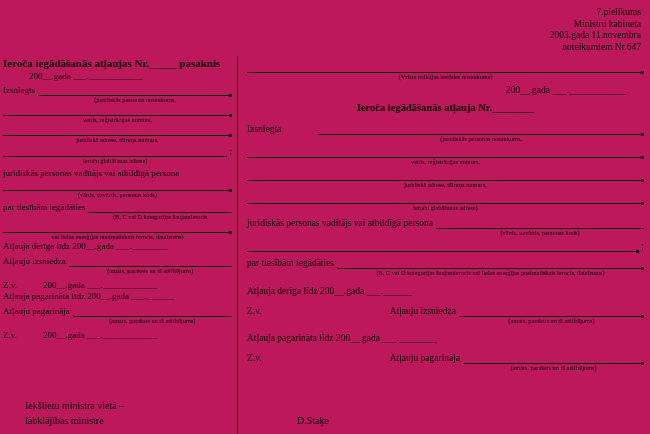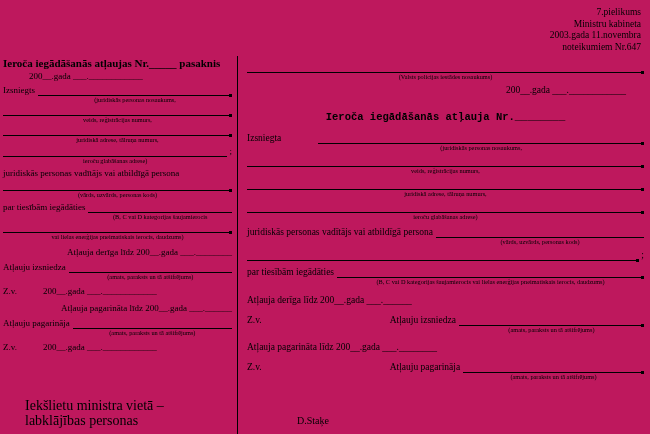--- a/index.html
+++ b/index.html
@@ -28,27 +28,27 @@
   .cap{font-size:6.3px;line-height:8px;height:8px;text-align:center;white-space:nowrap;}
   .lbl{white-space:nowrap;padding-right:3px;}
   .lift8{margin-bottom:8px;text-align:center;}
   .semi{padding-left:2px;padding-right:0;}
 
   .stub-title{font-size:11px;}
   .stub-date{padding-left:26px;margin-top:2px;}
   .zvdate{margin-left:26px;}
 
   .mt2{margin-top:2px;}.mt3{margin-top:3px;}.mt4{margin-top:4px;}
-  .mt5{margin-top:5px;}.mt6{margin-top:6px;text-align:right;}.mt7{margin-top:7px;}.mt8{margin-top:8px;gap:34px;}
+  .mt5{margin-top:5px;}.mt6{margin-top:0;}.mt7{margin-top:7px;}.mt8{margin-top:8px;gap:34px;}
 
   .rdate{text-align:right;padding-right:18px;margin-top:3px;}
-  .rtitle{text-align:center;margin-top:15px;font-size:10.5px;font-family:Liberation Mono, monospace;}
+  .rtitle{text-align:center;margin-top:6px;font-size:10.5px;}
   .ml130{margin-left:128px;}
 
-  .footer-left{position:absolute;left:25px;top:398px;font-size:14px;line-height:15px;}
+  .footer-left{position:absolute;left:25px;top:398px;font-size:10px;line-height:15px;}
   .footer-sign{position:absolute;left:297px;top:415px;font-size:10px;}
 </style>
 </head>
 <body>
 
 <div class="page">
 
   <div class="annex">
     <div>7.pielikums</div>
     <div>Ministru kabineta</div>
@@ -212,17 +212,17 @@
       <span class="lbl ml130 lift8">Atļauju pagarināja</span>
       <span class="fw">
         <span class="fl sq"></span>
         <span class="cap">(amats, paraksts un tā atšifrējums)</span>
       </span>
     </div>
   </div>
 
   <div class="footer-left">
     <div>Iekšlietu ministra vietā –</div>
-    <div>labklājības personas</div>
+    <div>labklājības ministre</div>
   </div>
   <div class="footer-sign">D.Staķe</div>
 
 </div>
 
 </body></html>

